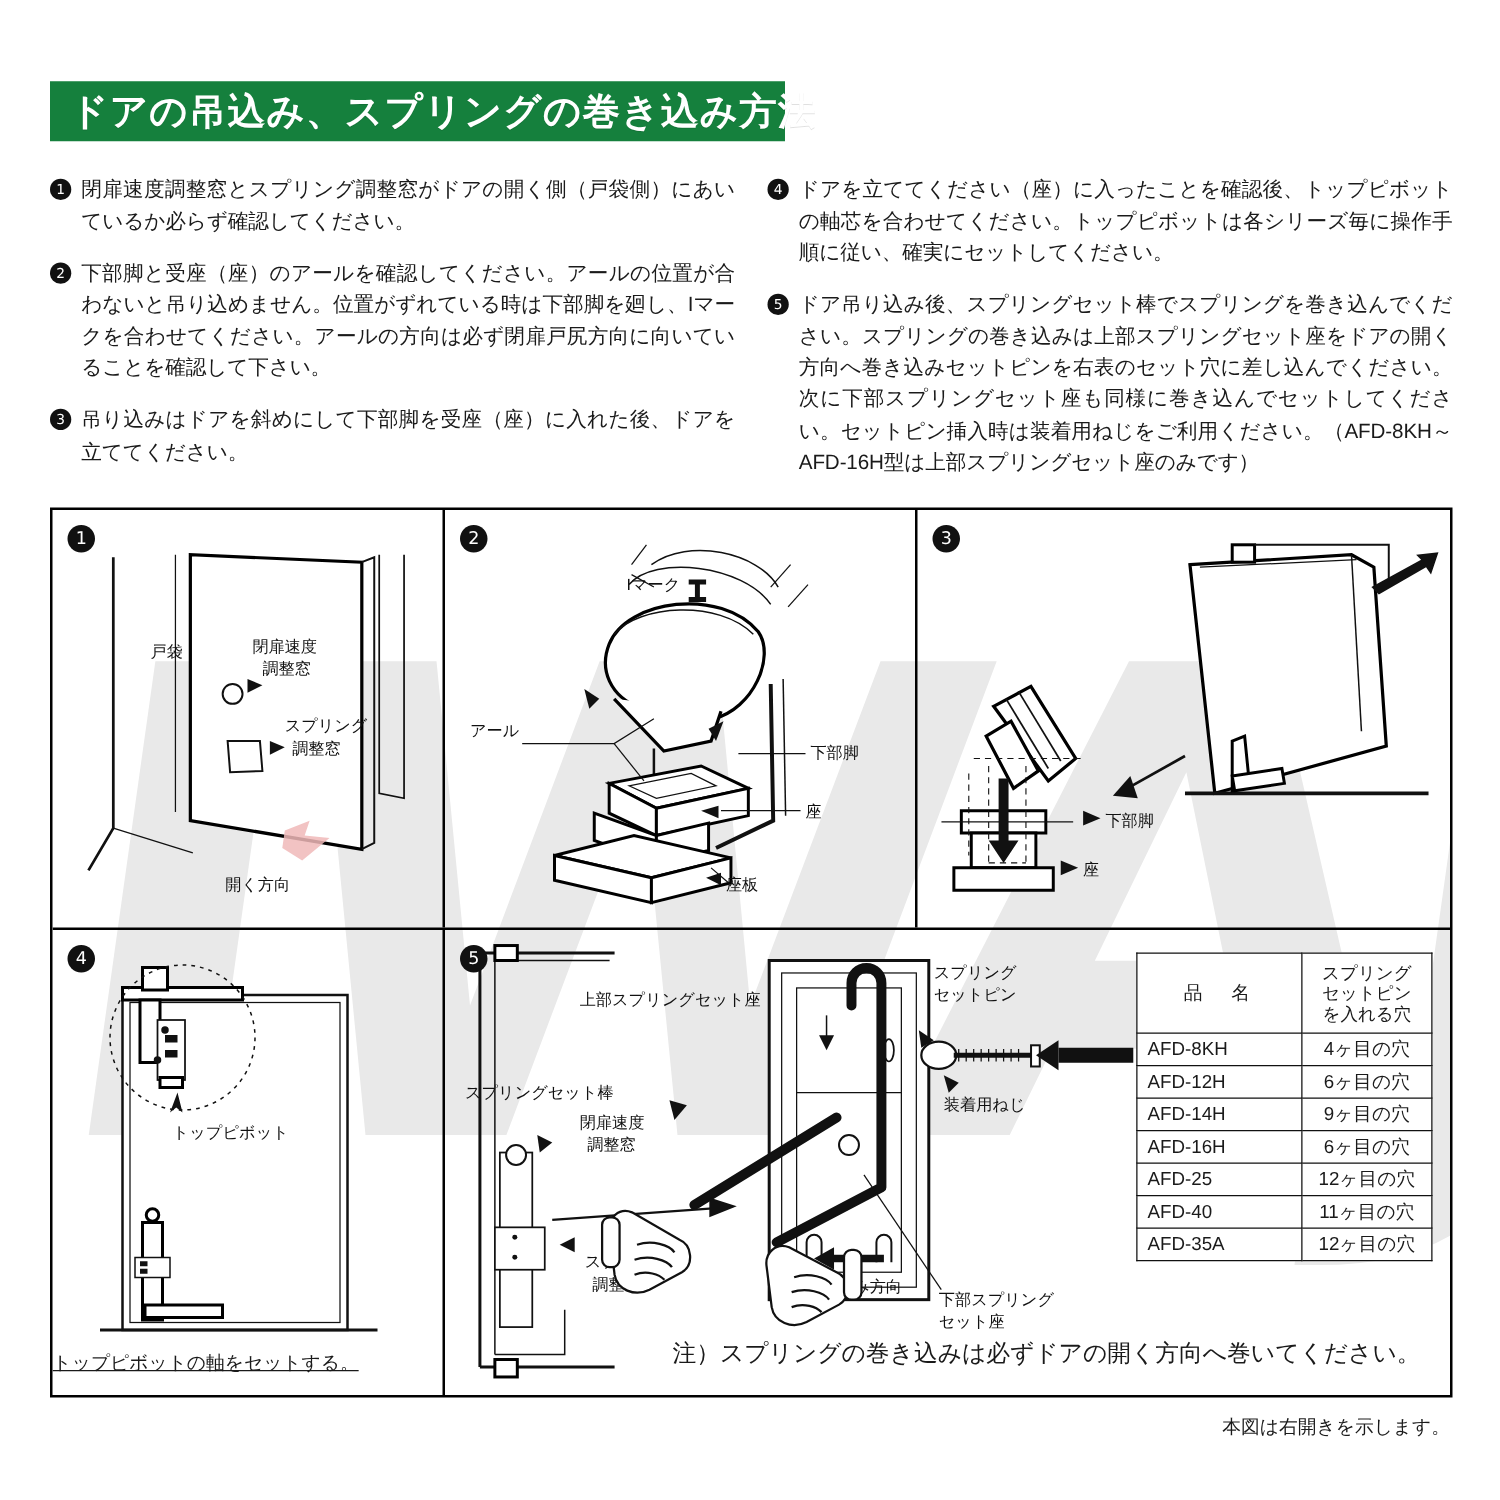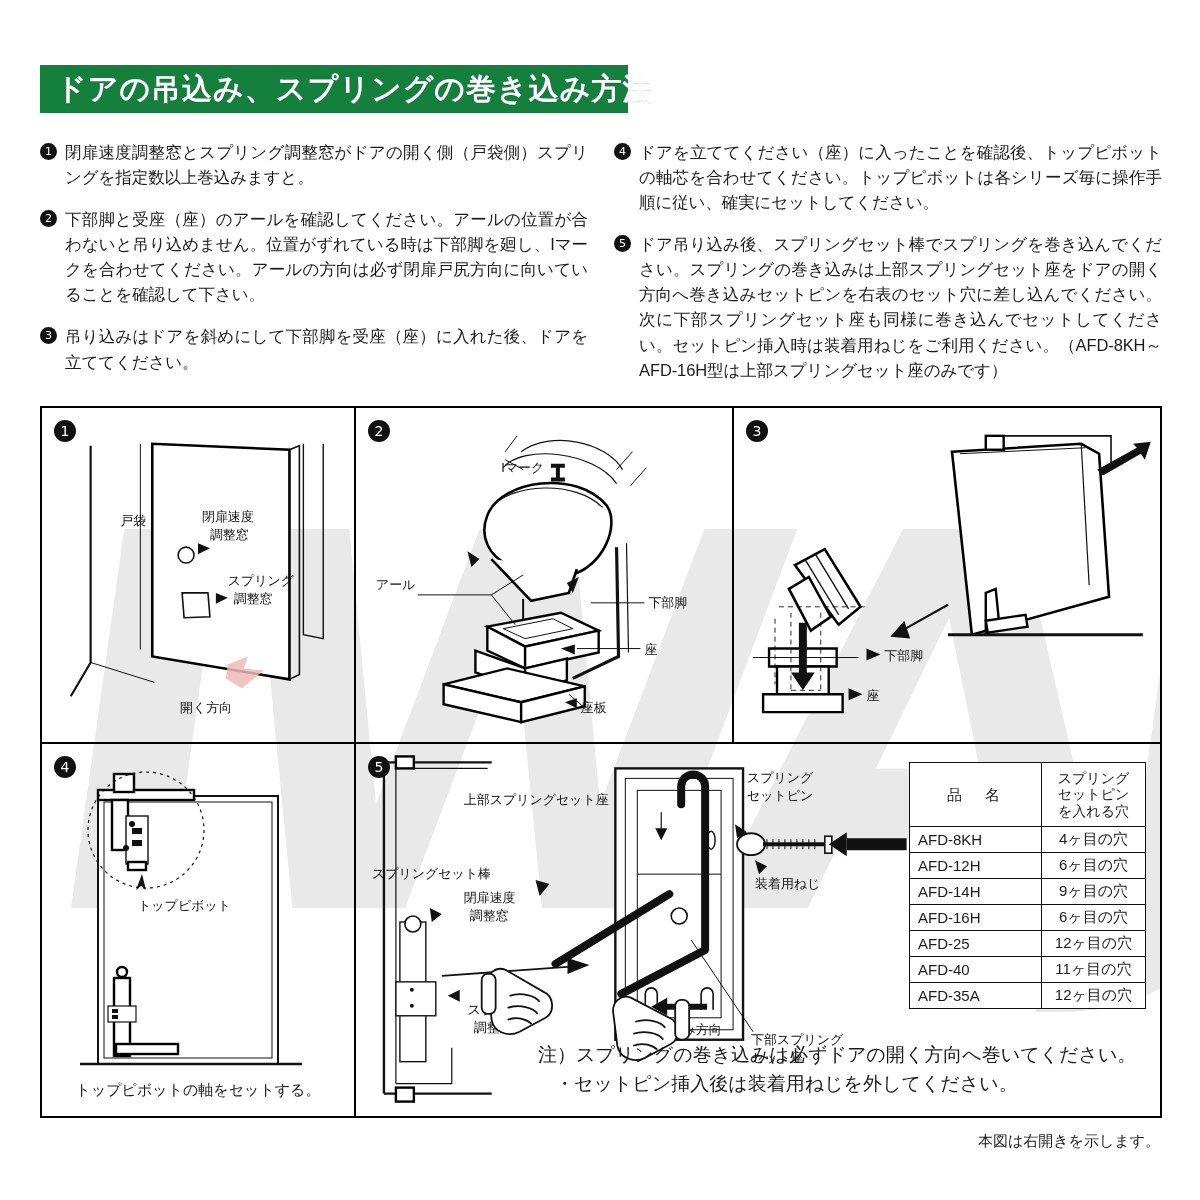--- a/index.html
+++ b/index.html
@@ -77,21 +77,21 @@
 
   .fig-svg{ position:absolute; left:0; top:0; width:100%; height:100%; z-index:2; }
   .lbl{ font-family:"Liberation Sans","DejaVu Sans",sans-serif; font-size:13px; fill:#111; }
   .ln{ stroke:#111; fill:none; }
   .thick{ stroke:#000; stroke-width:2.6; fill:#fff; }
   .thin{ stroke:#111; stroke-width:1; fill:none; }
   .fillw{ fill:#fff; stroke:#000; stroke-width:2.4; }
 
   .caption{
     position:absolute; bottom:16px; left:0; width:100%;
-    text-align:center; font-size:15px; z-index:4;
+    font-size:15px; z-index:4;text-decoration:underline;
   }
 
   
   .spec-table{
     position:absolute; right:14px; top:18px; z-index:6;
     border-collapse:collapse; background:#fff; font-size:15px;
   }
   .spec-table th, .spec-table td{
     border:1.6px solid #111; padding:3px 6px; text-align:center;
     font-weight:normal; white-space:nowrap;
@@ -121,21 +121,21 @@
 
 <div class="title-bar">
   <div class="title-text">ドアの吊込み、スプリングの巻き込み方法</div>
 </div>
 
 <div class="intro">
 
   <div class="intro-col">
     <div class="para">
       <span class="bullet">1</span>
-      <span class="para-body">閉扉速度調整窓とスプリング調整窓がドアの開く側（戸袋側）スプリングを指定数以上巻込みますと。</span>
+      <span class="para-body">閉扉速度調整窓とスプリング調整窓がドアの開く側（戸袋側）にあいているか必らず確認してください。</span>
     </div>
     <div class="para">
       <span class="bullet">2</span>
       <span class="para-body">下部脚と受座（座）のアールを確認してください。アールの位置が合わないと吊り込めません。位置がずれている時は下部脚を廻し、Iマークを合わせてください。アールの方向は必ず閉扉戸尻方向に向いていることを確認して下さい。</span>
     </div>
     <div class="para">
       <span class="bullet">3</span>
       <span class="para-body">吊り込みはドアを斜めにして下部脚を受座（座）に入れた後、ドアを立ててください。</span>
     </div>
   </div>
@@ -462,19 +462,18 @@
           </tr>
           <tr>
             <td class="model">AFD-35A</td>
             <td>12ヶ目の穴</td>
           </tr>
         </tbody>
       </table>
 
       <div class="notes">
         <div>注）スプリングの巻き込みは必ずドアの開く方向へ巻いてください。</div>
-        <div>・セットピン挿入後は装着用ねじを外してください。</div>
       </div>
     </div>
   </div>
 </div>
 
 <div class="footer">本図は右開きを示します。</div>
 
 </body></html>

